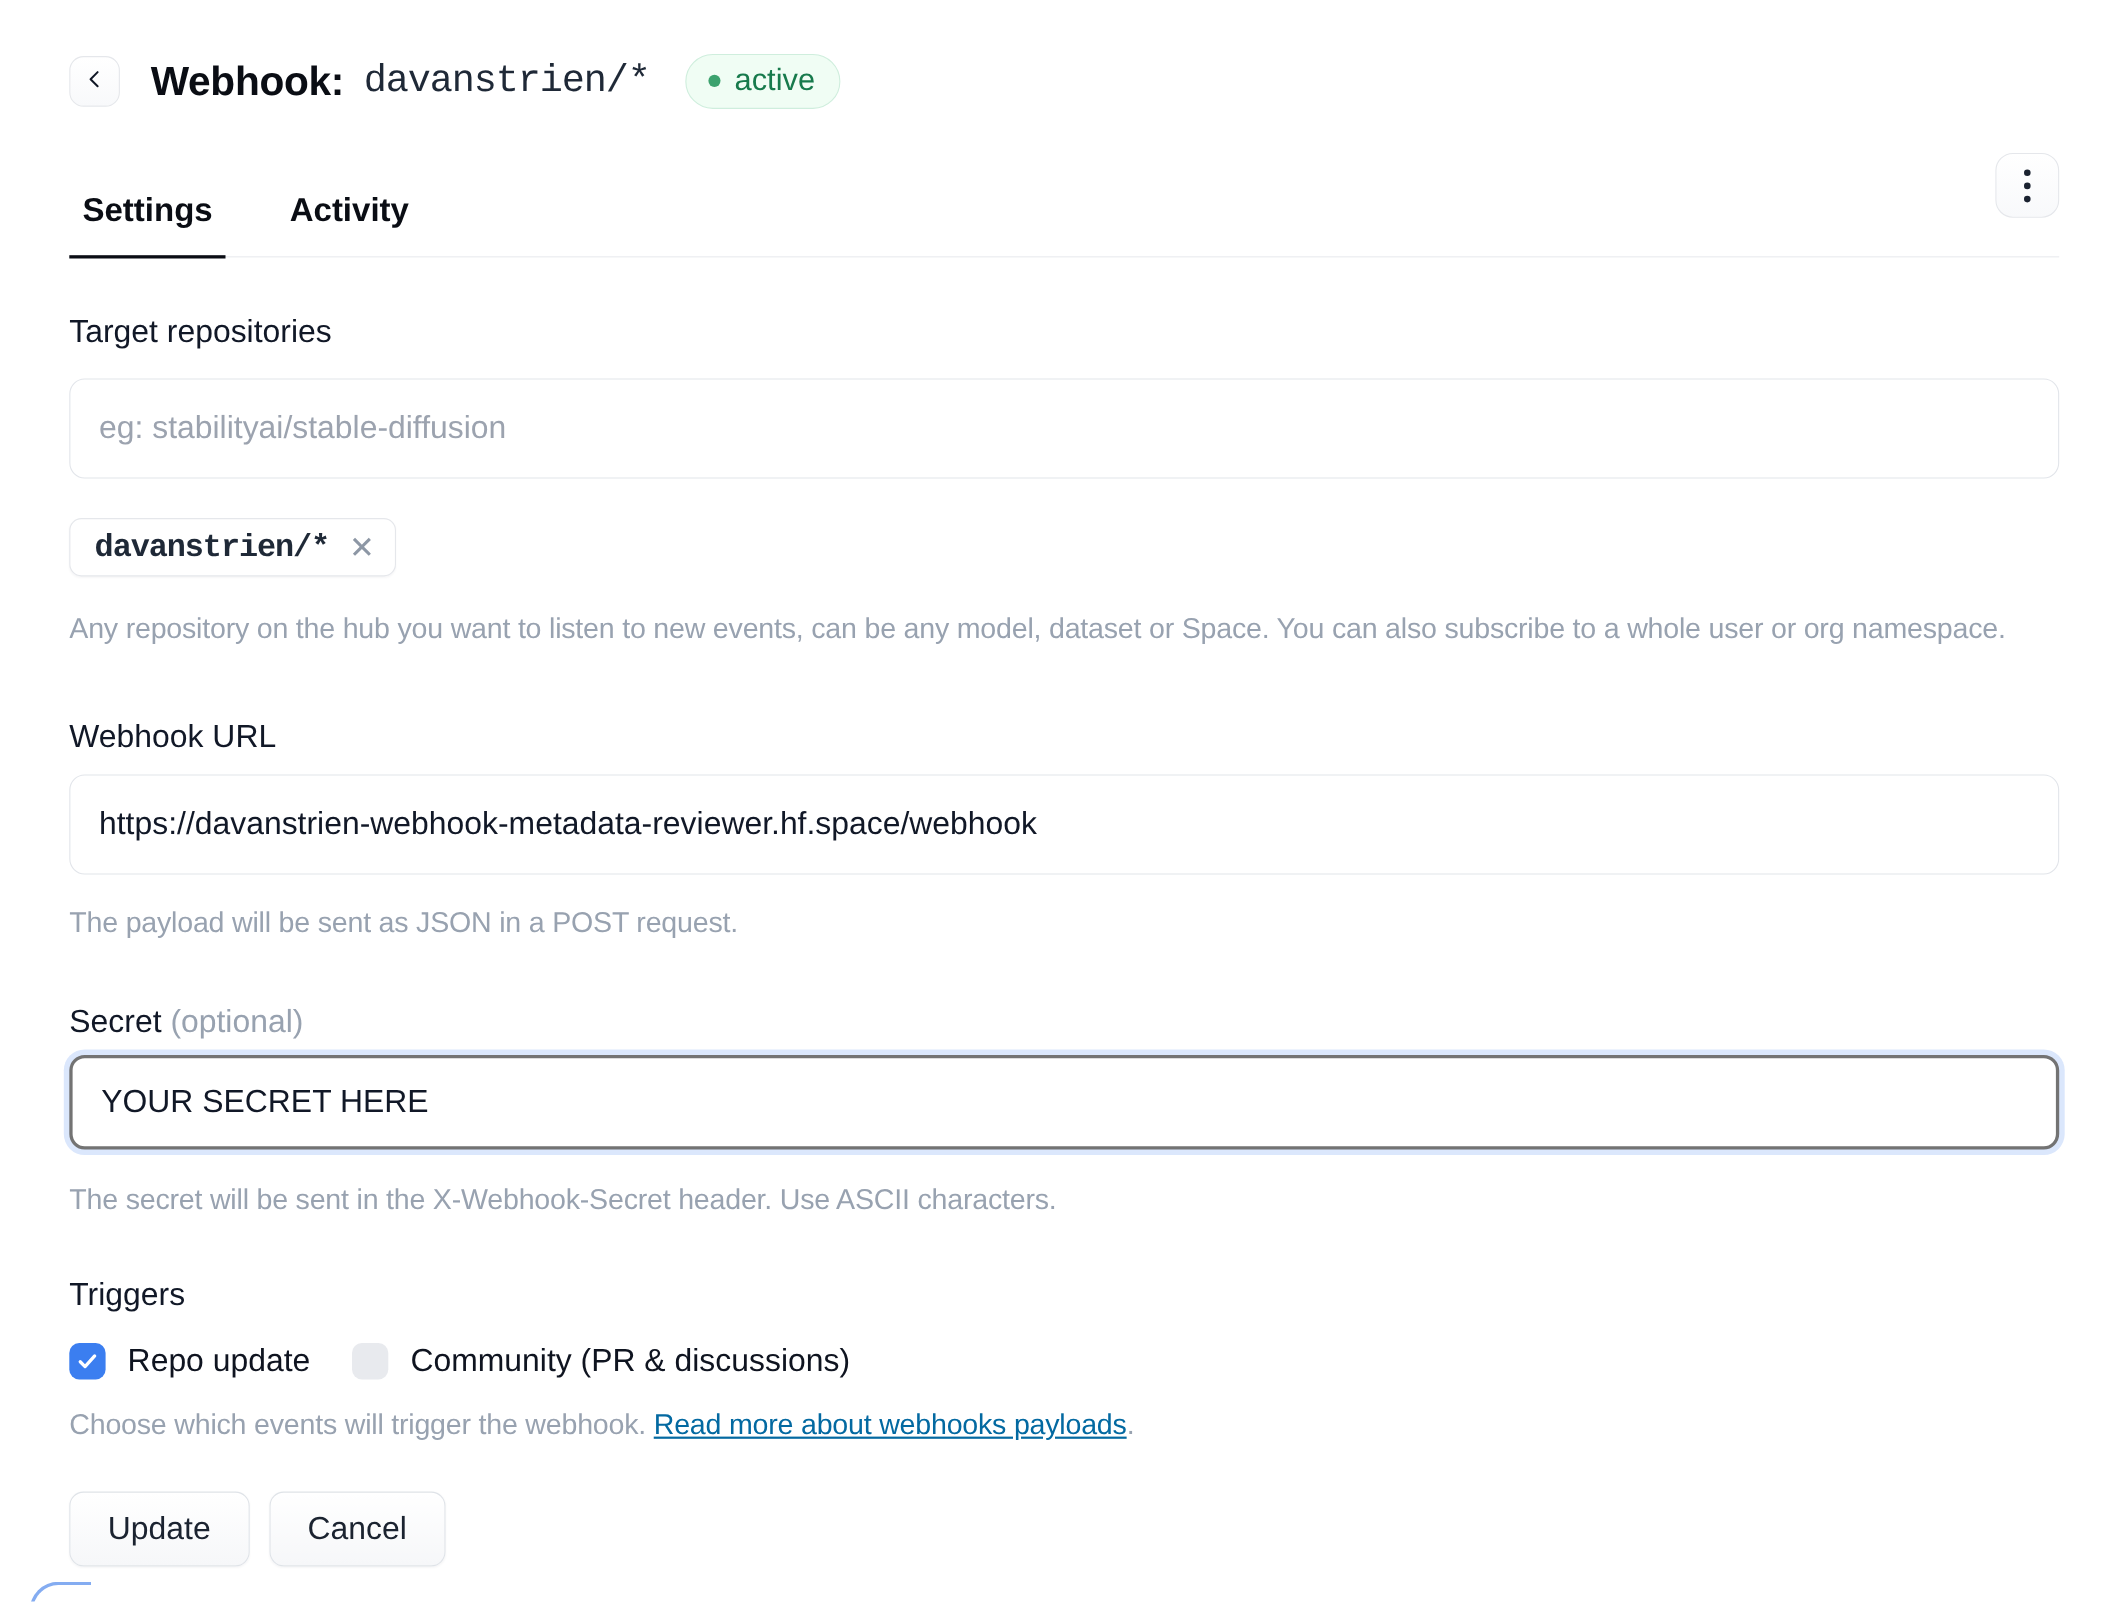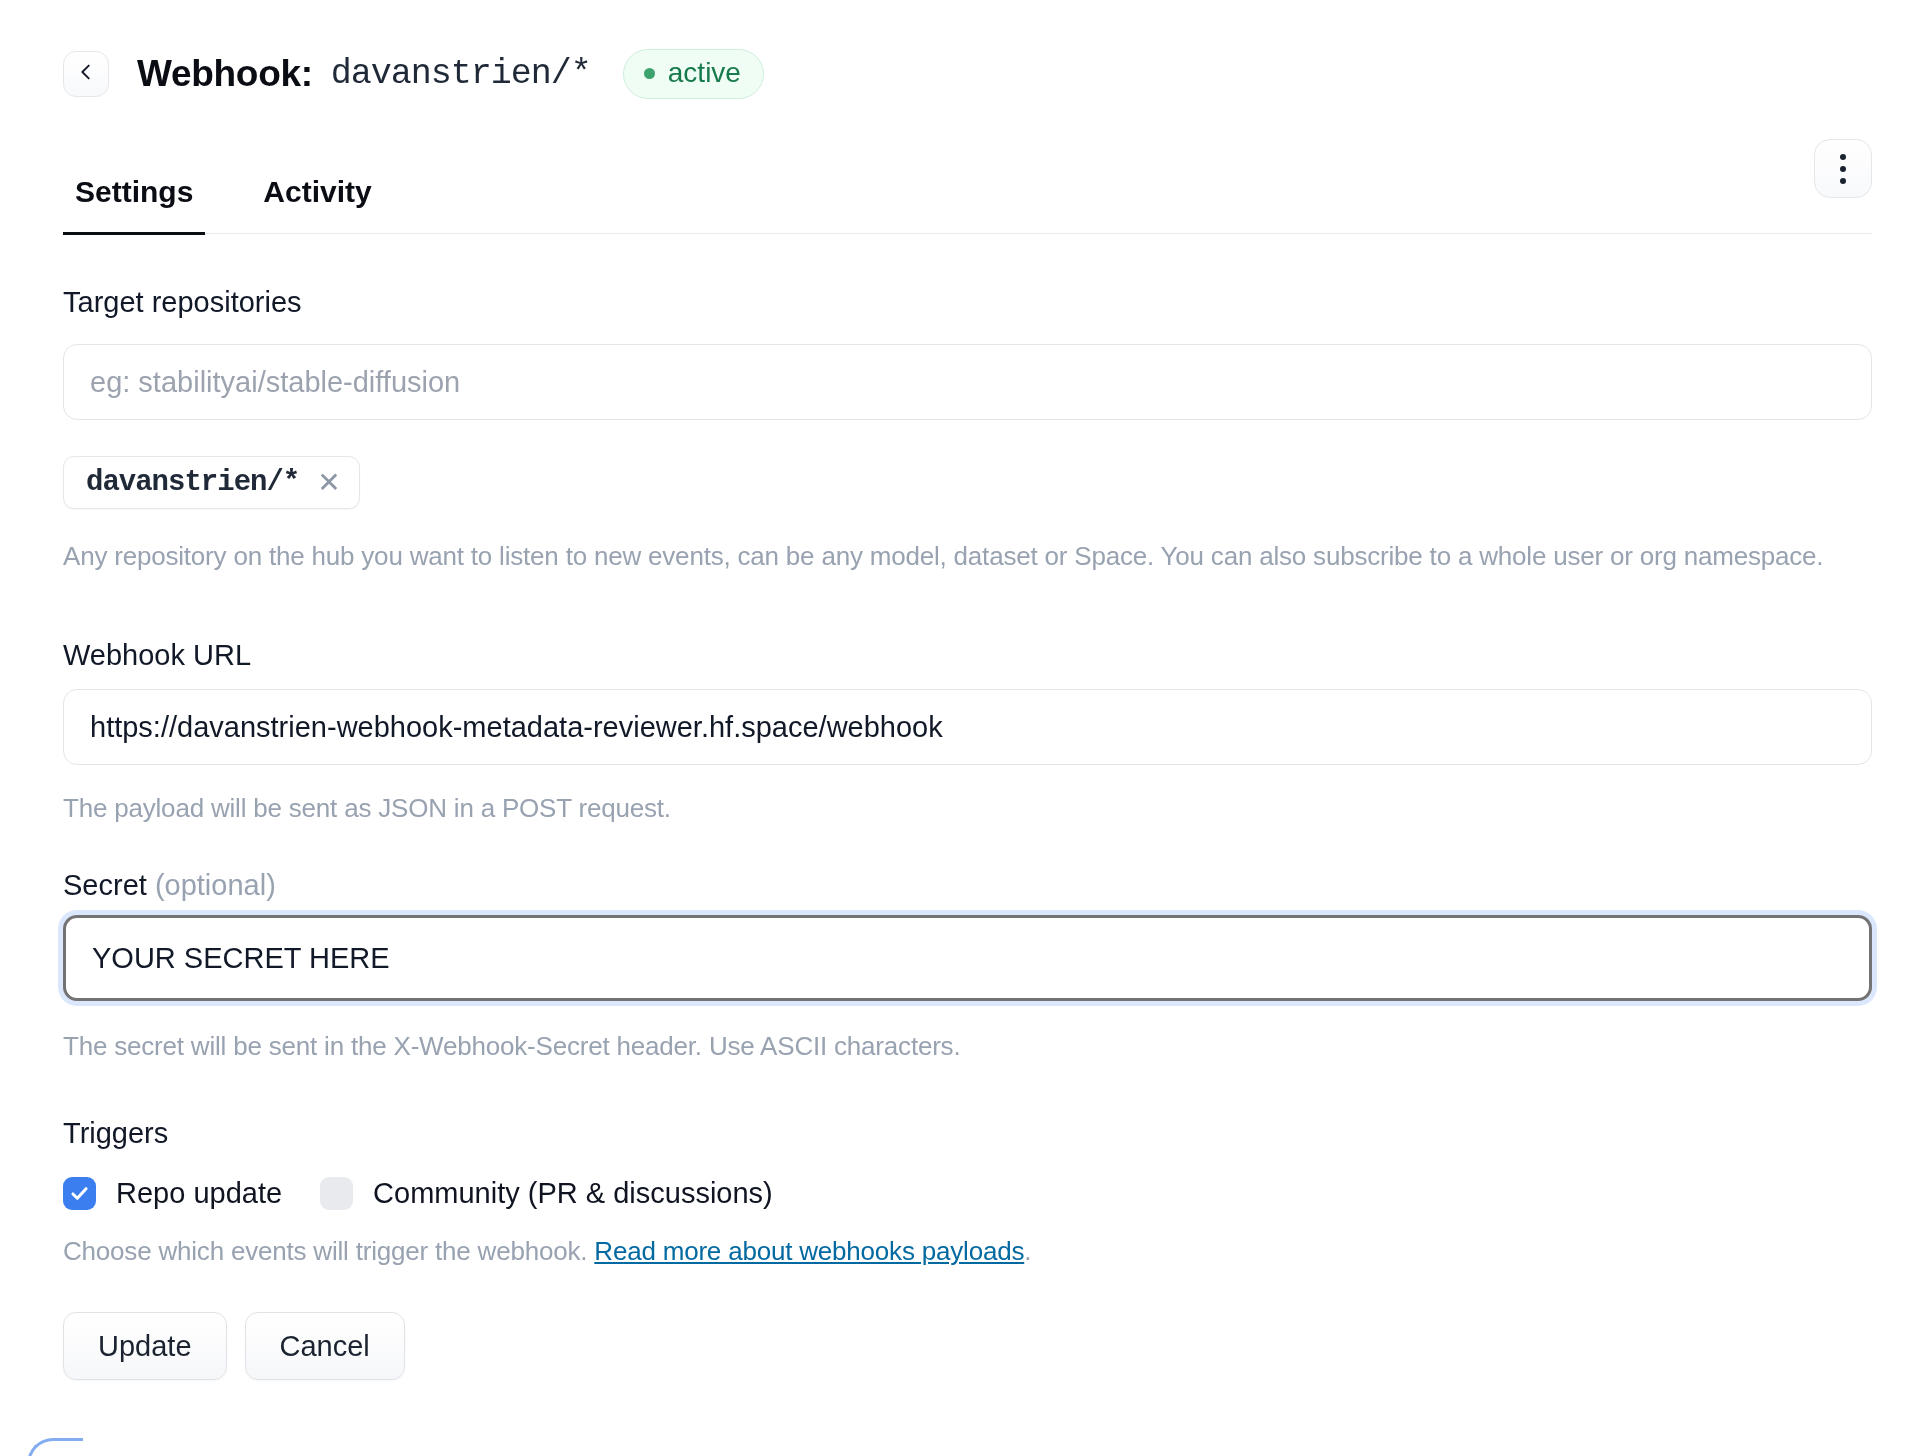--- a/index.html
+++ b/index.html
@@ -55,21 +55,21 @@
     background: linear-gradient(to bottom, #ffffff, #f8f9fb);
     display: flex; flex-direction: column; align-items: center; justify-content: center; gap: 6px;
     cursor: pointer;
   }
   .kebab-dot { width: 6px; height: 6px; border-radius: 50%; background: #1a2230; }
 
   
   .field-label { margin-top: 50px; font-size: 29px; line-height: 36px; color: #111827; }
   .field-label .optional { color: #98a2b0; }
   .text-input {
-    display: block; width: 100%; height: 76px; margin-top: 24px;
+    display: block; width: 100%; height: 91px; margin-top: 24px;
     border: 1.5px solid #e2e5ea; border-radius: 14px;
     padding: 0 26px; font-family: "Liberation Sans", sans-serif;
     font-size: 29px; color: #111827; background: #ffffff;
     outline: none;
   }
   .text-input::placeholder { color: #9ca3af; }
   .text-input.focused {
     border: 3px solid #737373;
     box-shadow: 0 0 0 5px #dbe7fc;
     height: 86px; margin-top: 12px;
@@ -92,21 +92,21 @@
     font-size: 29px; font-weight: 700; color: #1f2937; letter-spacing: -1px;
   }
   .repo-tag-close {
     margin-left: 18px; font-size: 28px; color: #8d97a5; cursor: pointer; line-height: 1;
     font-family: "DejaVu Sans", sans-serif;
   }
 
   .label-url { margin-top: 64px; }
   .input-url { margin-top: 16px; }
   .help-url { margin-top: 26px; }
-  .label-secret { margin-top: 42px; }
+  .label-secret { margin-top: 56px; }
   .help-secret { margin-top: 28px; }
   .label-triggers { margin-top: 52px; }
 
   .triggers-row { margin-top: 26px; display: flex; align-items: center; column-gap: 38px; }
   .trigger-option { display: flex; align-items: center; cursor: pointer; }
   .checkbox {
     width: 33px; height: 33px; border-radius: 9px; flex: 0 0 auto;
     display: flex; align-items: center; justify-content: center;
   }
   .checkbox.checked { background: #3b7ef0; }

